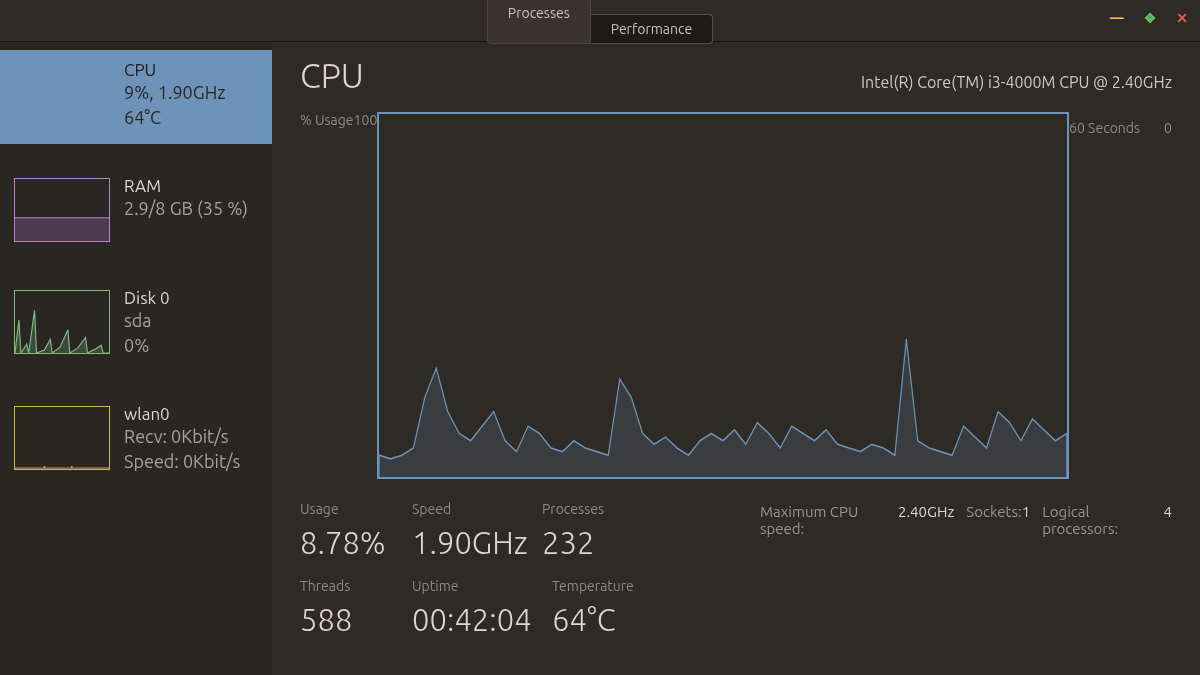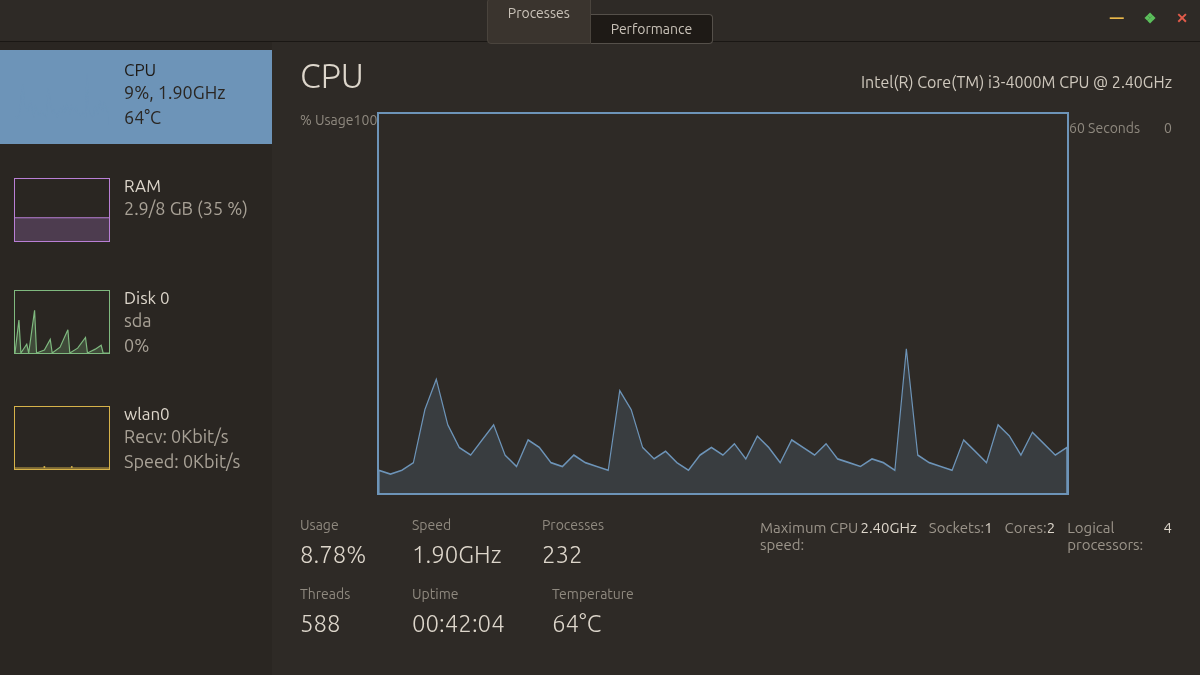--- a/index.html
+++ b/index.html
@@ -98,21 +98,21 @@
   }
   .chart svg { position:absolute; inset:0; width:100%; height:100%; }
 
   .stats {
     display:flex; gap: 0; margin-top: 22px;
   }
   .stats-left { display:flex; flex-wrap:wrap; width: 460px; }
   .stat-block { width: 112px; margin-bottom: 18px; }
   .stat-block.wide { width: 130px; }
   .stat-label { font-size: 14px; color: #8f897f; margin-bottom: 8px; }
-  .stat-val { font-size: 24px; color: #ddd6cb; font-weight: 300; }
+  .stat-val { font-size: 31px; color: #ddd6cb; font-weight: 300; }
   .stats-right { flex:1; display:flex; flex-direction:row; gap: 12px; padding-top:2px; }
   .row { display:flex; justify-content:space-between; font-size:15px; }
   .row .k { color:#9b948a; }
   .row .v { color:#ddd6cb; }
 </style>
 </head>
 <body>
 
 <div class="titlebar">
   <div class="tabs">
@@ -237,23 +237,19 @@
       <div class="stats-right">
         <div class="row">
             <span class="k">Maximum CPU speed:</span>
             <span class="v">2.40GHz</span>
           </div>
         <div class="row">
             <span class="k">Sockets:</span>
             <span class="v">1</span>
           </div>
         <div class="row">
-            <span class="k">Cores:</span>
-            <span class="v">2</span>
-          </div>
-        <div class="row">
             <span class="k">Logical processors:</span>
             <span class="v">4</span>
           </div>
       </div>
     </div>
   </div>
 </div>
 
 </body></html>

